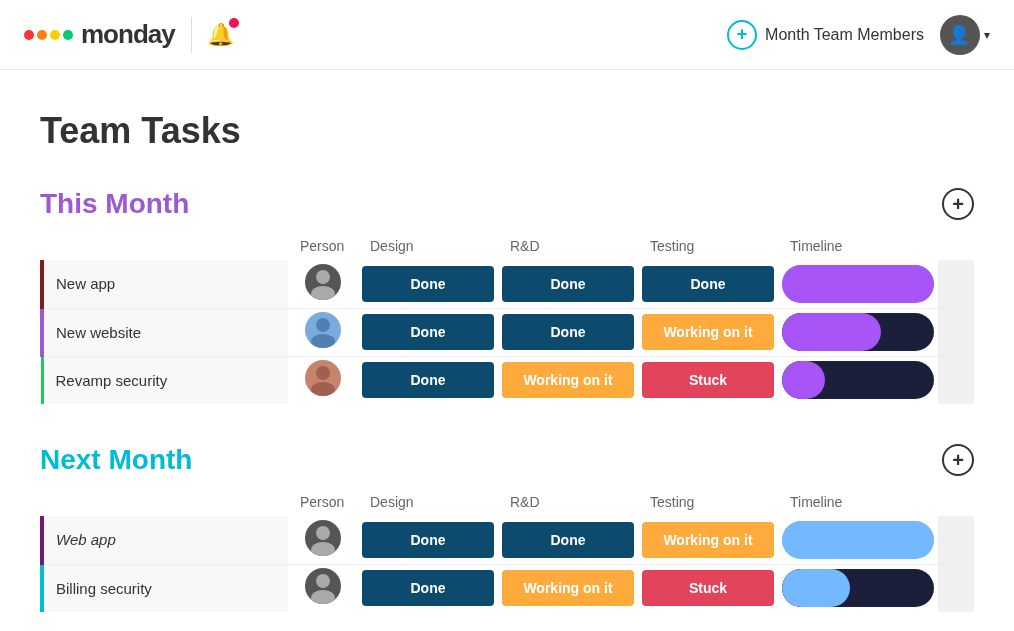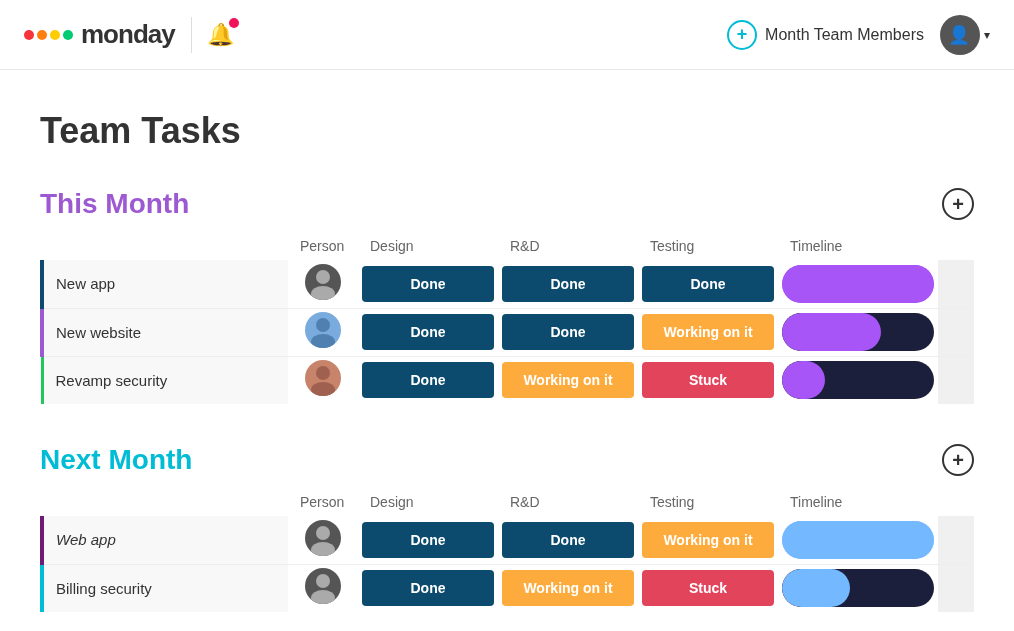--- a/index.html
+++ b/index.html
@@ -297,21 +297,21 @@
           <th>Design</th>
           <th>R&amp;D</th>
           <th>Testing</th>
           <th>Timeline</th>
           <th></th>
         </tr>
       </thead>
       <tbody>
 
         <tr class="task-row">
-          <td class="task-name-cell" style="border-left: 4px solid #0c4a6e;">
+          <td class="task-name-cell" style="border-left: 4px solid #7f1d1d;">
             <span>New app</span>
           </td>
           <td class="person-cell">
             <div class="person-avatar" style="background:#555;">
               <svg width="36" height="36" viewBox="0 0 36 36">
                   <circle cx="18" cy="13" r="7" fill="#aaa"></circle>
                   <ellipse cx="18" cy="30" rx="12" ry="8" fill="#aaa"></ellipse>
                 </svg>
             </div>
           </td>

